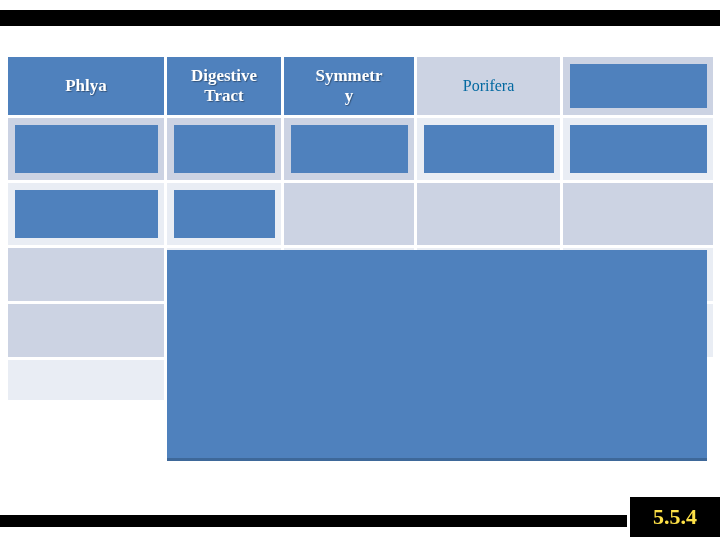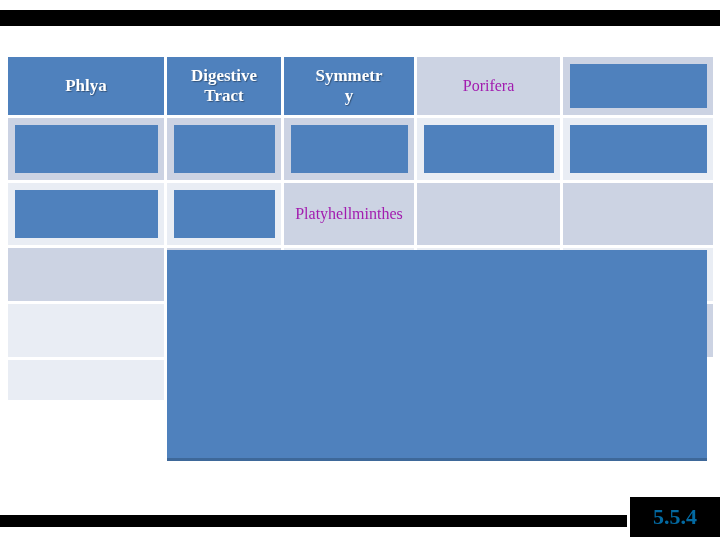--- a/index.html
+++ b/index.html
@@ -37,21 +37,21 @@
     line-height: 1.2;
     display: flex;
     align-items: center;
     justify-content: center;
     text-align: center;
     white-space: pre-line;
     text-shadow: 1px 1px 1px rgba(0,0,0,0.35);
   }
 
   .lcell {
-    color: #a21caf;
+    color: #0369a1;
     font-size: 16px;
     display: flex;
     align-items: center;
     justify-content: center;
     text-align: center;
   }
 
   .dcell { position: relative; }
 
   .band-a { background: #ccd3e3; }
@@ -76,21 +76,21 @@
     left: 0; top: 515px;
     width: 627px; height: 12px;
     background: #000000;
   }
 
   .slide-number-box {
     position: absolute;
     left: 630px; top: 497px;
     width: 90px; height: 40px;
     background: #000000;
-    color: #0369a1;
+    color: #fde047;
     font-weight: bold;
     font-size: 22px;
     display: flex;
     align-items: center;
     justify-content: center;
   }
 </style>
 </head>
 <body>
 
@@ -126,21 +126,20 @@
     <div class="dcell band-b">
         <div class="cover"></div>
       </div>
     <div class="dcell band-b">
         <div class="cover"></div>
       </div>
     <div class="dcell band-b">
         <div class="cover"></div>
       </div>
 
-    <div class="lcell band-a">Platyhellminthes</div>
     <div class="dcell band-a"></div>
     <div class="dcell band-a"></div>
     <div class="dcell band-a"></div>
     <div class="dcell band-a"></div>
 
     <div class="dcell band-b"></div>
     <div class="dcell band-b"></div>
     <div class="dcell band-b"></div>
     <div class="dcell band-b"></div>
 

